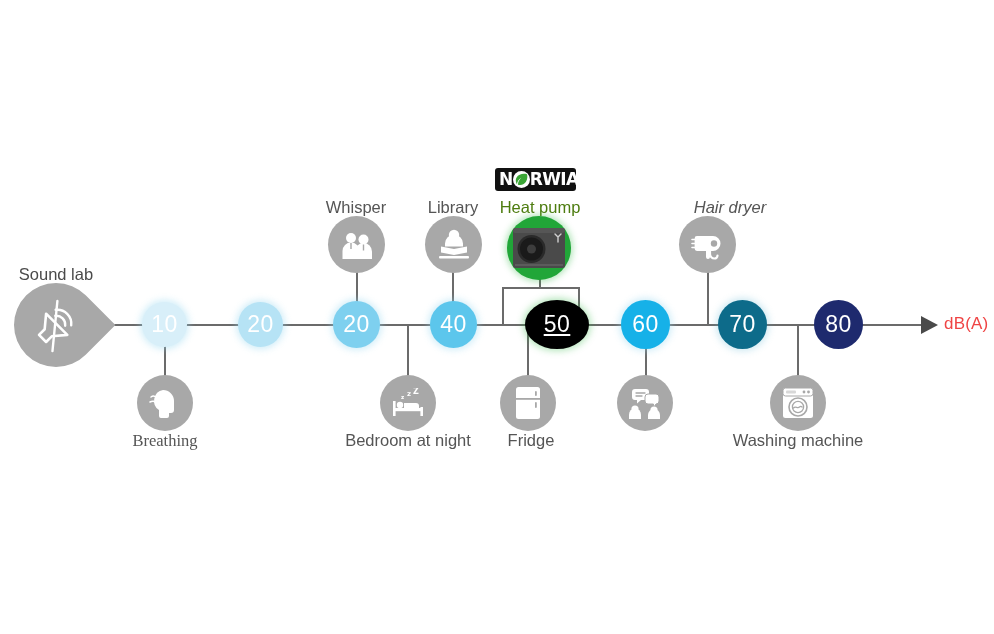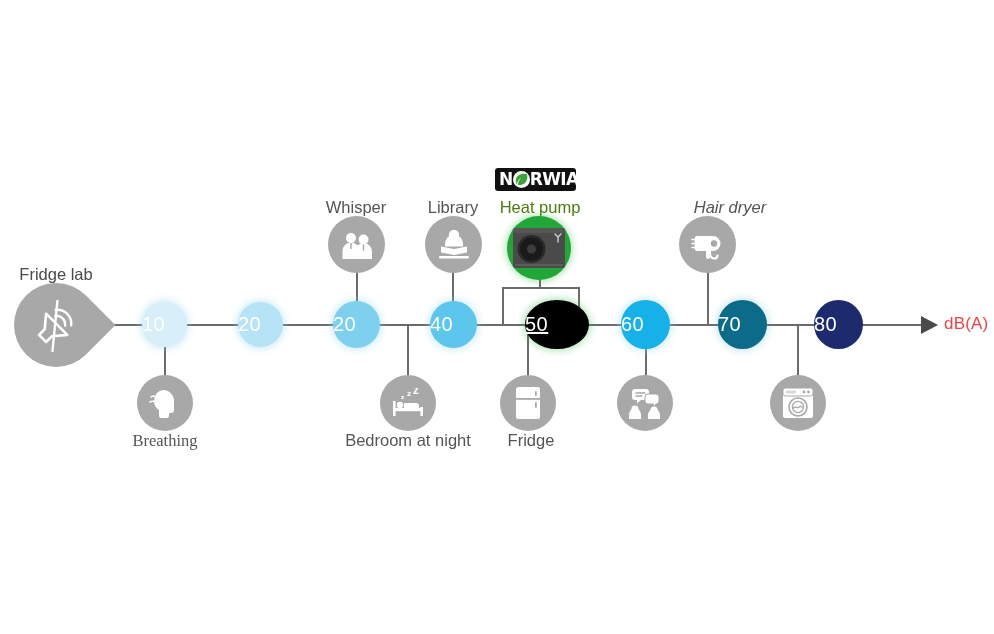--- a/index.html
+++ b/index.html
@@ -60,22 +60,23 @@
     letter-spacing: .2px;
     white-space: nowrap;
   }
 
   
   .node {
     position: absolute;
     border-radius: 50%;
     display: flex;
     align-items: center;
+    justify-content: center;
     color: #ffffff;
-    font-size: 20px;
+    font-size: 23px;
     letter-spacing: .5px;
     box-sizing: border-box;
   }
   .node.glow { box-shadow: 0 0 7px 2px rgba(150,215,240,.45); }
 
   
   .disc {
     position: absolute;
     border-radius: 50%;
     background: #a8a8a8;
@@ -162,21 +163,21 @@
     <div class="pin"></div>
     <div class="pin-inner">
       <svg width="46" height="40" viewBox="0 0 46 40" aria-hidden="true">
         <path d="M4 15 h8 L24 5 v30 L12 25 H4 Z" fill="none" stroke="#ffffff" stroke-width="2.6" stroke-linejoin="round"></path>
         <path d="M29 13 a9 9 0 0 1 0 14" fill="none" stroke="#ffffff" stroke-width="2.4" stroke-linecap="round"></path>
         <path d="M33.5 9 a14 14 0 0 1 0 22" fill="none" stroke="#ffffff" stroke-width="2.4" stroke-linecap="round"></path>
         <line x1="2" y1="36" x2="41" y2="4" stroke="#ffffff" stroke-width="2.4" stroke-linecap="round"></line>
       </svg>
     </div>
   </div>
-  <div class="label dark" style="left:0px; top:265px; width:112px;">Fridge lab</div>
+  <div class="label dark" style="left:0px; top:265px; width:112px;">Sound lab</div>
 
   <div class="branch" style="left:164px; top:324px; height:52px;"></div>
 
   <div class="branch" style="left:356px; top:272px; height:54px;"></div>
 
   <div class="branch" style="left:407px; top:324px; height:52px;"></div>
 
   <div class="branch" style="left:452px; top:272px; height:54px;"></div>
 
   <div class="branch" style="left:527px; top:324px; height:52px;"></div>
@@ -321,14 +322,15 @@
       <rect x="2" y="2" width="30" height="30" rx="2.5" fill="#ffffff"></rect>
       <rect x="2" y="2" width="30" height="8" rx="2.5" fill="#ffffff" stroke="#a8a8a8" stroke-width="1"></rect>
       <circle cx="23" cy="6" r="1.4" fill="#a8a8a8"></circle>
       <circle cx="27.5" cy="6" r="1.4" fill="#a8a8a8"></circle>
       <rect x="5" y="4.5" width="10" height="3" rx="1" fill="#d8d8d8"></rect>
       <circle cx="17" cy="21" r="9" fill="#ffffff" stroke="#a8a8a8" stroke-width="1.6"></circle>
       <circle cx="17" cy="21" r="5.6" fill="#ffffff" stroke="#a8a8a8" stroke-width="1.3"></circle>
       <path d="M12.5 22 c2 -2.5 4 1 6 -1 c1.2 -1.2 2 -.6 2.6 0" stroke="#a8a8a8" stroke-width="1.3" fill="none" stroke-linecap="round"></path>
     </svg>
   </div>
+  <div class="label" style="left:723px; top:431px; width:150px;">Washing machine</div>
 
 </div>
 
 </body></html>

